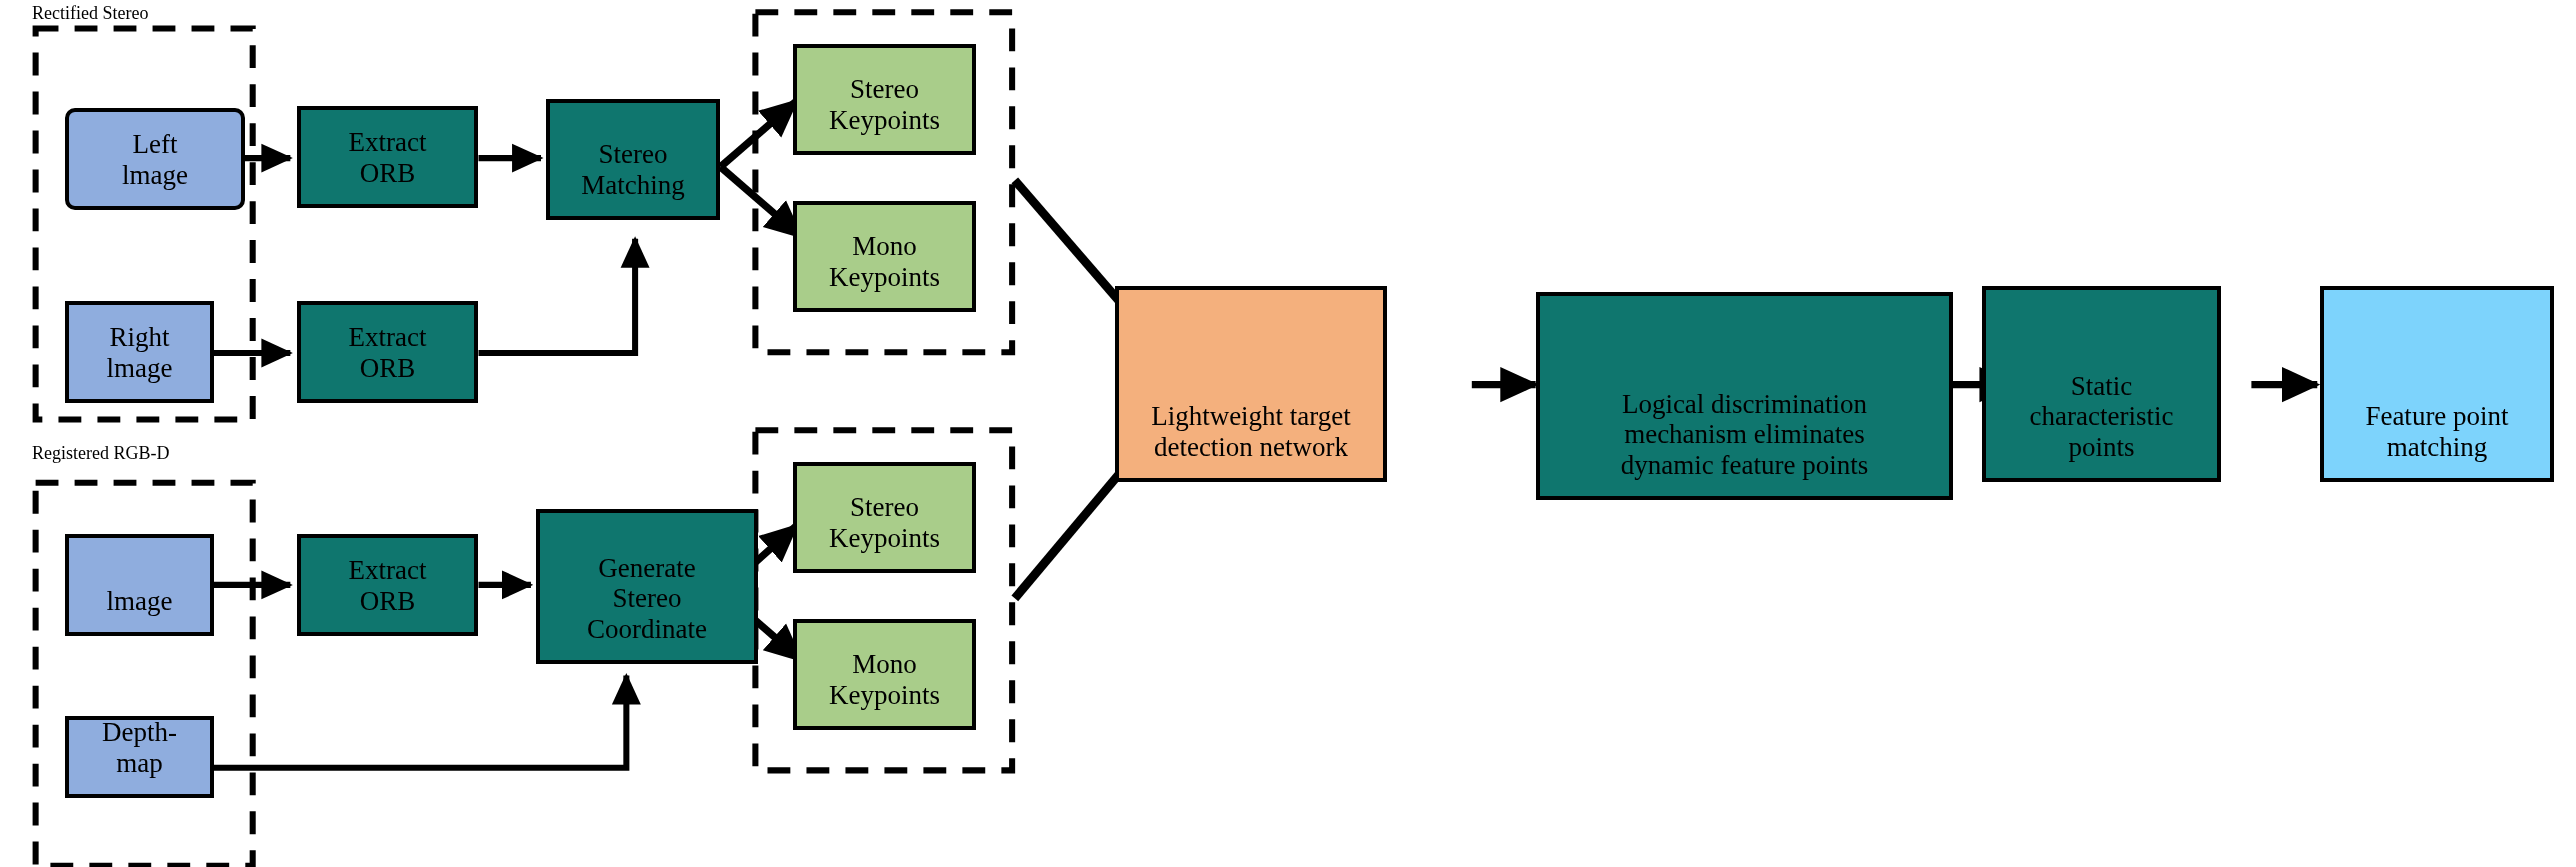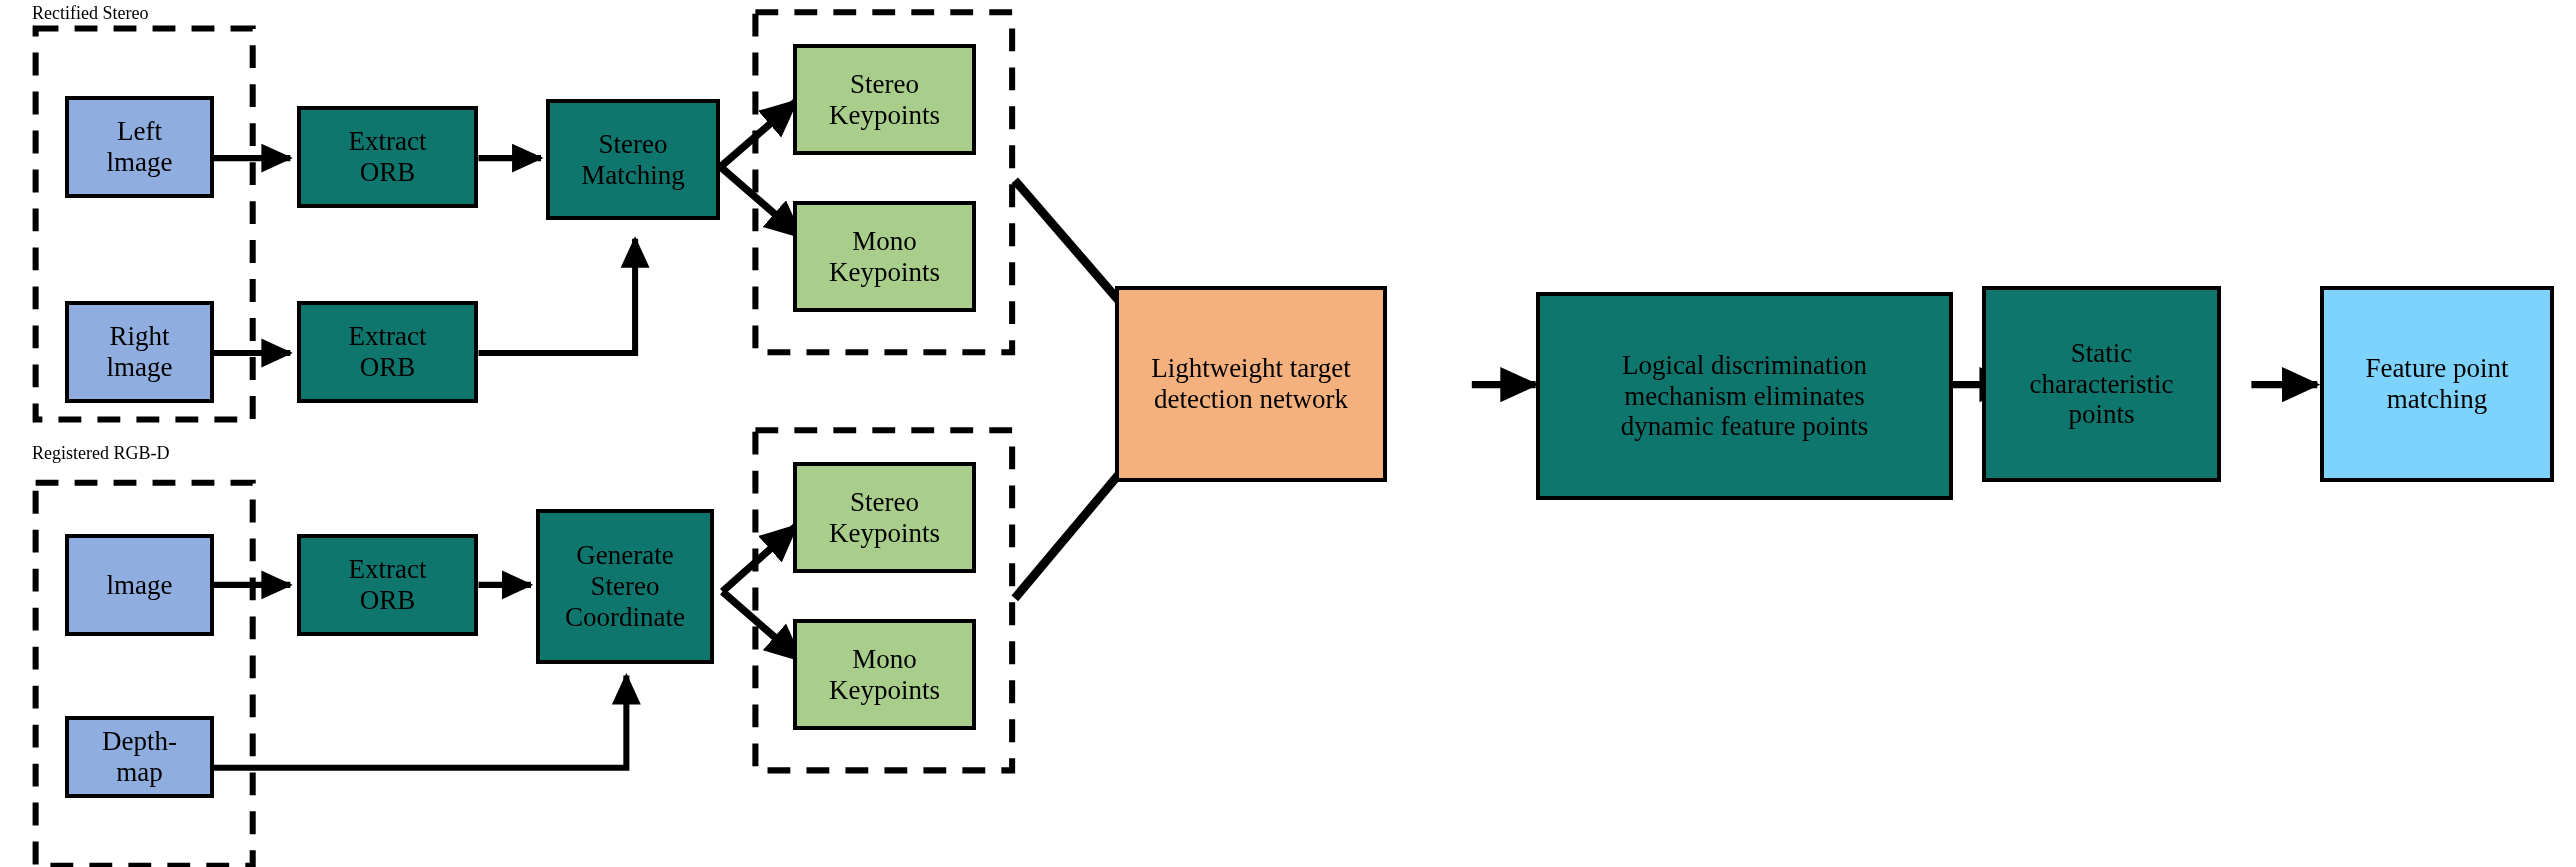--- a/index.html
+++ b/index.html
@@ -34,27 +34,27 @@
     color: #000000;
     white-space: nowrap;
   }
 
   
   .node {
     position: absolute;
     box-sizing: border-box;
     border: 4px solid #000000;
     display: flex;
-    align-items: center;
+    align-items: flex-end;
     justify-content: center;
     text-align: center;
     color: #000000;
     font-size: 27px;
     line-height: 1.14;
-    padding: 9px 4px;
+    padding: 15px 4px;
   }
   .node .txt {
     display: block;
     white-space: pre-line;
   }
   .fill-blue   { background: #8fadde; }
   .fill-green  { background: #a9cd8a; }
   .fill-grey   { background: #0f766e; }
   .fill-orange { background: #f4b07d; }
   .fill-cyan   { background: #7dd3fc; }
@@ -109,21 +109,21 @@
 
     <line x1="2903" y1="572" x2="2998" y2="572" stroke="#000000" stroke-width="11" marker-end="url(#ah)"></line>
 
     <line x1="3350" y1="572" x2="3448" y2="572" stroke="#000000" stroke-width="11" marker-end="url(#ah)"></line>
   </svg>
 
   <div class="group-label" style="left:32px; top:4px;">Rectified Stereo</div>
 
   <div class="group-label" style="left:32px; top:444px;">Registered RGB-D</div>
 
-  <div class="node fill-blue" style="left:65px; top:96px; width:149px; height:102px;">
+  <div class="node fill-blue" style="left:65px; top:108px; width:180px; height:102px;border-radius:10px;">
     <span class="txt">Left
 lmage</span>
   </div>
 
   <div class="node fill-blue" style="left:65px; top:301px; width:149px; height:102px;">
     <span class="txt">Right
 lmage</span>
   </div>
 
   <div class="node fill-grey" style="left:297px; top:106px; width:181px; height:102px;">
@@ -158,21 +158,21 @@
   <div class="node fill-blue" style="left:65px; top:716px; width:149px; height:82px;">
     <span class="txt">Depth-
 map</span>
   </div>
 
   <div class="node fill-grey" style="left:297px; top:534px; width:181px; height:102px;">
     <span class="txt">Extract
 ORB</span>
   </div>
 
-  <div class="node fill-grey" style="left:536px; top:509px; width:178px; height:155px;">
+  <div class="node fill-grey" style="left:536px; top:509px; width:222px; height:155px;">
     <span class="txt">Generate
 Stereo
 Coordinate</span>
   </div>
 
   <div class="node fill-green" style="left:793px; top:462px; width:183px; height:111px;">
     <span class="txt">Stereo
 Keypoints</span>
   </div>
 

